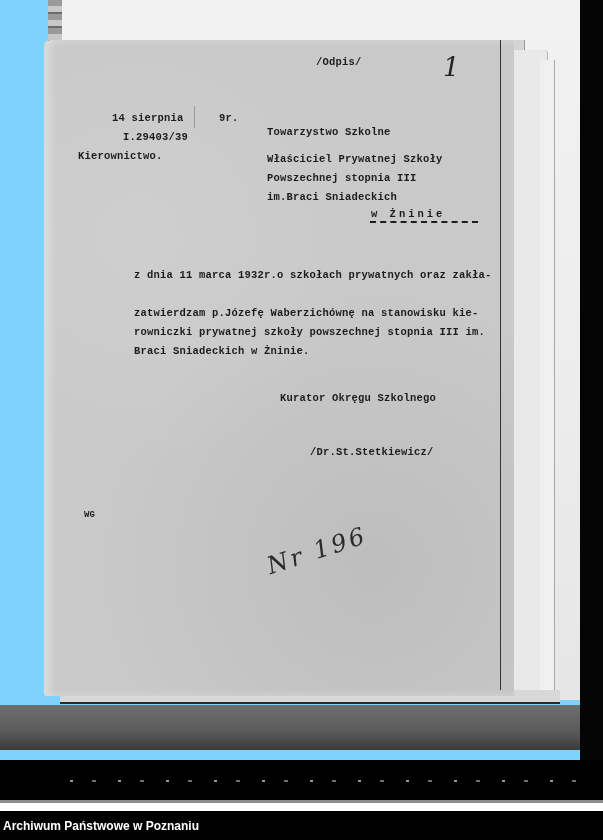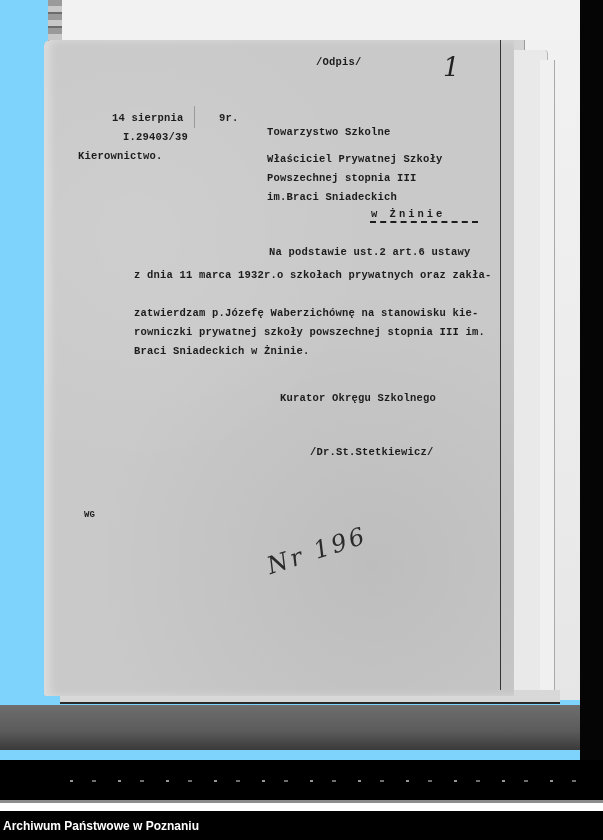--- a/index.html
+++ b/index.html
@@ -122,21 +122,20 @@
   <div class="tw ref">I.29403/39</div>
   <div class="tw dept">Kierownictwo.</div>
 
   <div class="tw addr1">Towarzystwo Szkolne</div>
   <div class="tw addr2">Właściciel Prywatnej Szkoły</div>
   <div class="tw addr3">Powszechnej stopnia III</div>
   <div class="tw addr4">im.Braci Sniadeckich</div>
   <div class="tw addr5">w Żninie</div>
   <div class="addr-underline"></div>
 
-  <div class="tw body1">Na podstawie ust.2 art.6 ustawy</div>
   <div class="tw body2">z dnia 11 marca 1932r.o szkołach prywatnych oraz zakła-</div>
   <div class="tw body4">zatwierdzam p.Józefę Waberzichównę na stanowisku kie-</div>
   <div class="tw body5">rowniczki prywatnej szkoły powszechnej stopnia III im.</div>
   <div class="tw body6">Braci Sniadeckich w Żninie.</div>
 
   <div class="tw sig1">Kurator Okręgu Szkolnego</div>
   <div class="tw sig2">/Dr.St.Stetkiewicz/</div>
   <div class="tw initials">WG</div>
 
   <div class="hand-note">Nr 196</div>

